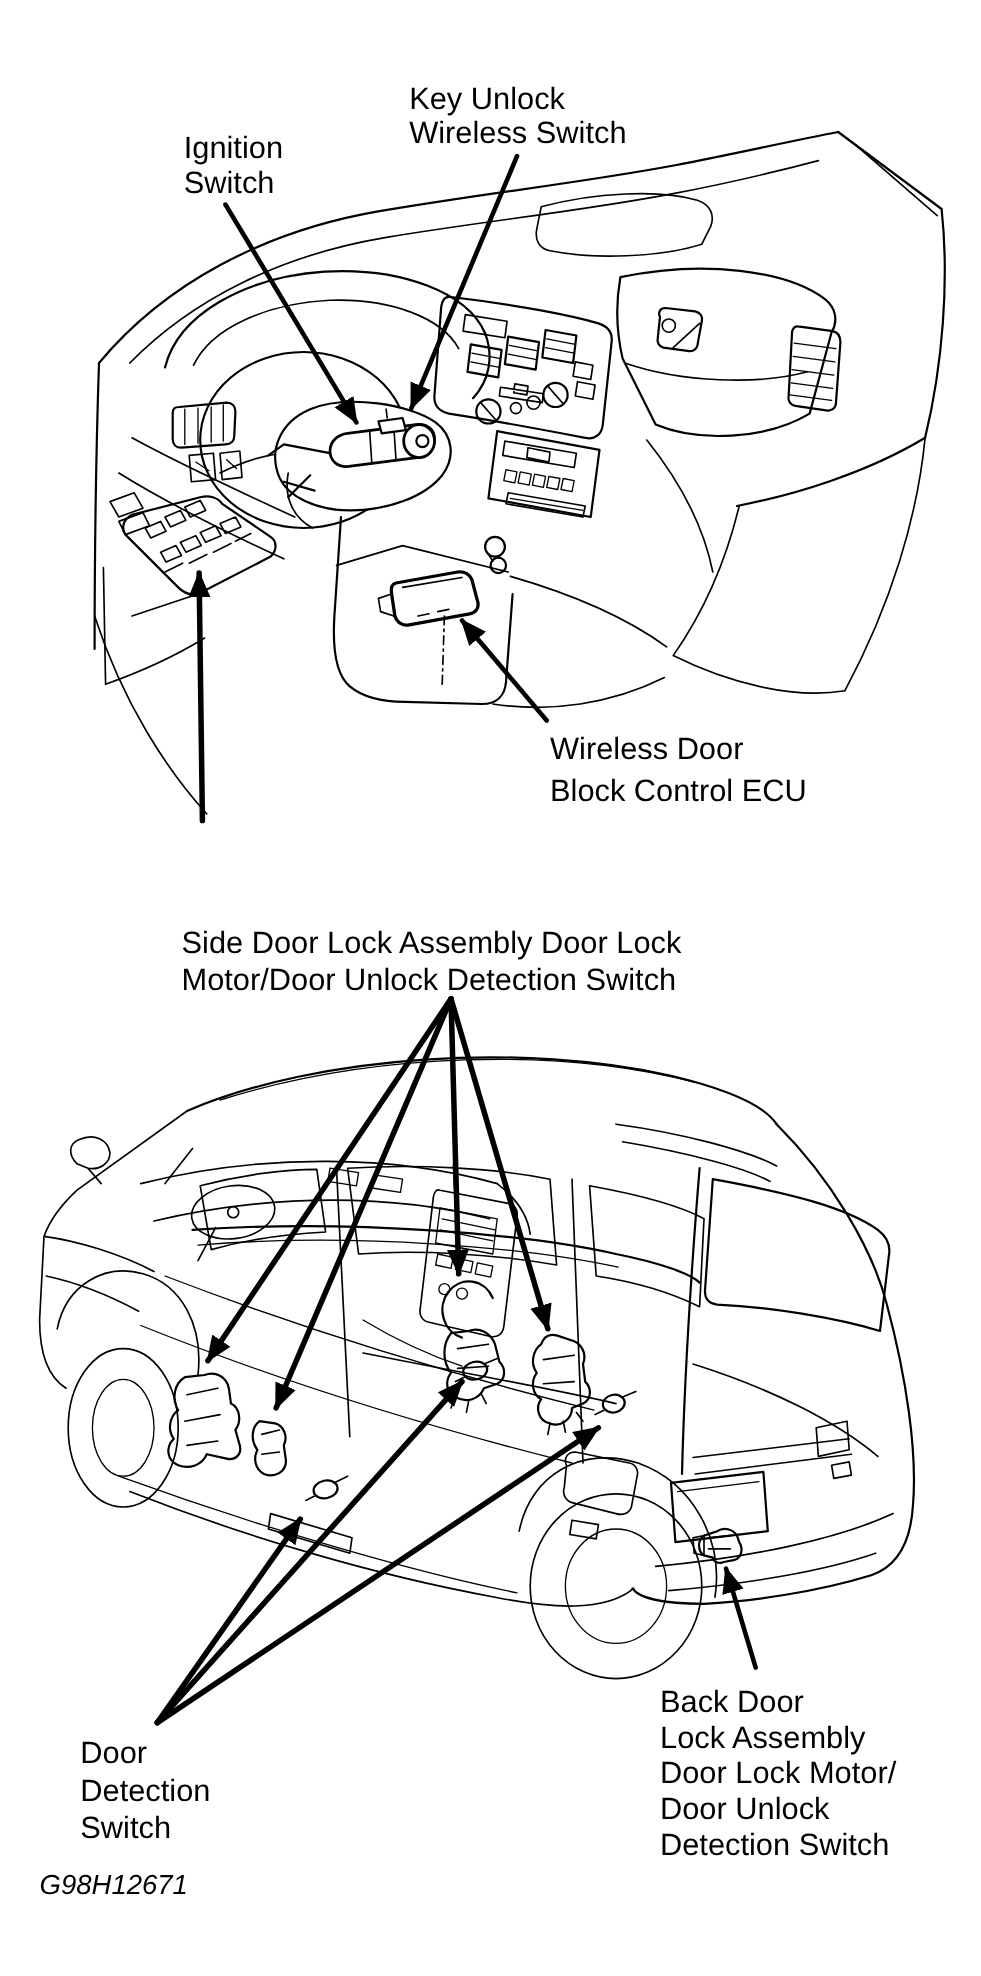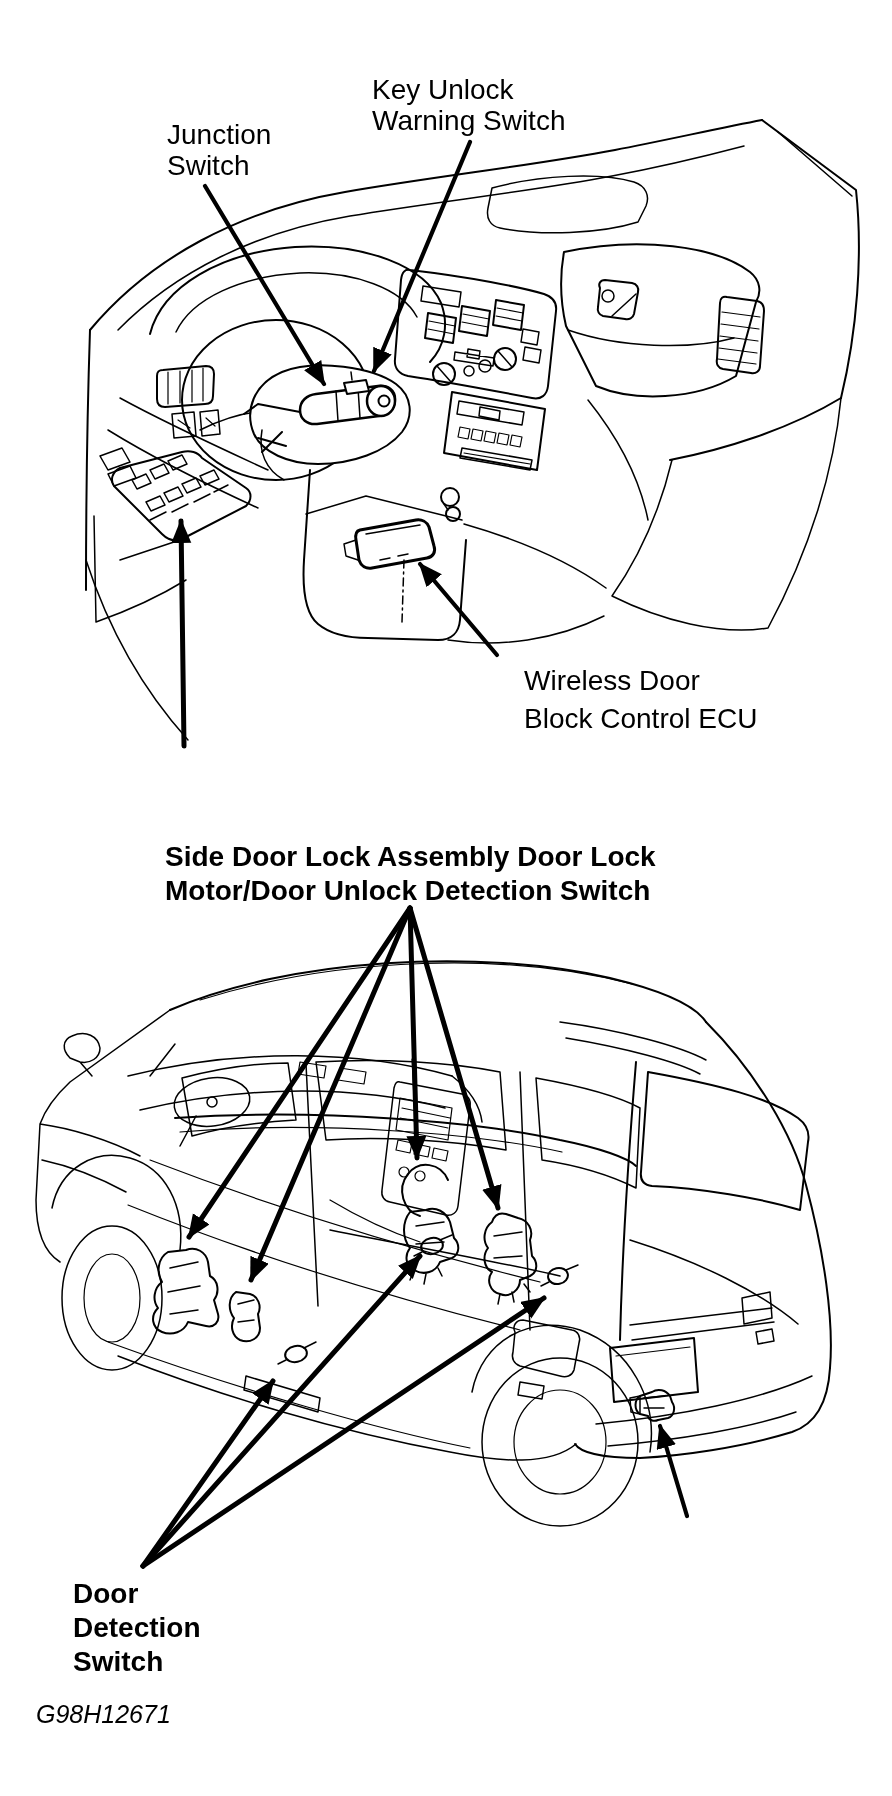--- a/index.html
+++ b/index.html
@@ -2,24 +2,24 @@
 <html><head>
 <meta charset="utf-8">
 <style>
   html,body{margin:0;padding:0;background:#ffffff;}
   .page{position:relative;width:892px;height:1796px;background:#ffffff;overflow:hidden;
         font-family:"Liberation Sans",sans-serif;color:#000;}
   .art{position:absolute;left:0;top:0;width:892px;height:1796px;}
   .art path,.art line,.art ellipse,.art circle,.art rect{vector-effect:none;}
   .label{position:absolute;font-size:28px;line-height:31px;color:#000;white-space:nowrap;}
   .label span{display:block;}
-  .lh34 span{line-height:34px;font-weight:bold;}
+  .lh34 span{line-height:34px;}
   .lh36 span{line-height:36px;}
   .lh32 span{line-height:32.5px;}
-  .lh38 span{line-height:38px;margin-left:24px;}
+  .lh38 span{line-height:38px;}
   .figcode{position:absolute;left:36px;top:1700px;font-size:25px;color:#000;font-style:italic;}
 </style>
 </head>
 <body>
 
 <div class="page">
 
 <svg class="art" viewBox="0 0 892 1796" fill="none" stroke="#000" stroke-width="2" stroke-linecap="round" stroke-linejoin="round">
   <defs>
     <marker id="ah" markerUnits="userSpaceOnUse" markerWidth="28" markerHeight="22" refX="22" refY="10" orient="auto">
@@ -240,41 +240,48 @@
     <path d="M 410,908 L 498,1208" marker-end="url(#ah)" stroke-width="5"></path>
     <path d="M 143,1566 L 273,1381" marker-end="url(#ah)" stroke-width="5"></path>
     <path d="M 143,1566 L 420,1256" marker-end="url(#ah)" stroke-width="5"></path>
     <path d="M 143,1566 L 544,1298" marker-end="url(#ah)" stroke-width="5"></path>
     <path d="M 687,1516 L 660,1426" marker-end="url(#ah)"></path>
   </g>
 </svg>
 
 <div class="label" style="left:372px;top:74px;">
   <span>Key Unlock</span>
-  <span>Warning Switch</span>
+  <span>Wireless Switch</span>
 </div>
 
 <div class="label" style="left:167px;top:119px;">
-  <span>Junction</span>
+  <span>Ignition</span>
   <span>Switch</span>
 </div>
 
 <div class="label lh38" style="left:500px;top:662px;">
   <span>Wireless Door</span>
   <span>Block Control ECU</span>
 </div>
 
 
 <div class="label lh34" style="left:165px;top:840px;">
   <span>Side Door Lock Assembly Door Lock</span>
   <span>Motor/Door Unlock Detection Switch</span>
 </div>
 
 <div class="label lh34" style="left:73px;top:1577px;">
   <span>Door</span>
   <span>Detection</span>
   <span>Switch</span>
 </div>
 
+<div class="label lh32" style="left:600px;top:1531px;">
+  <span>Back Door</span>
+  <span>Lock Assembly</span>
+  <span>Door Lock Motor/</span>
+  <span>Door Unlock</span>
+  <span>Detection Switch</span>
+</div>
 
 <div class="figcode">G98H12671</div>
 
 </div>
 
 </body></html>

